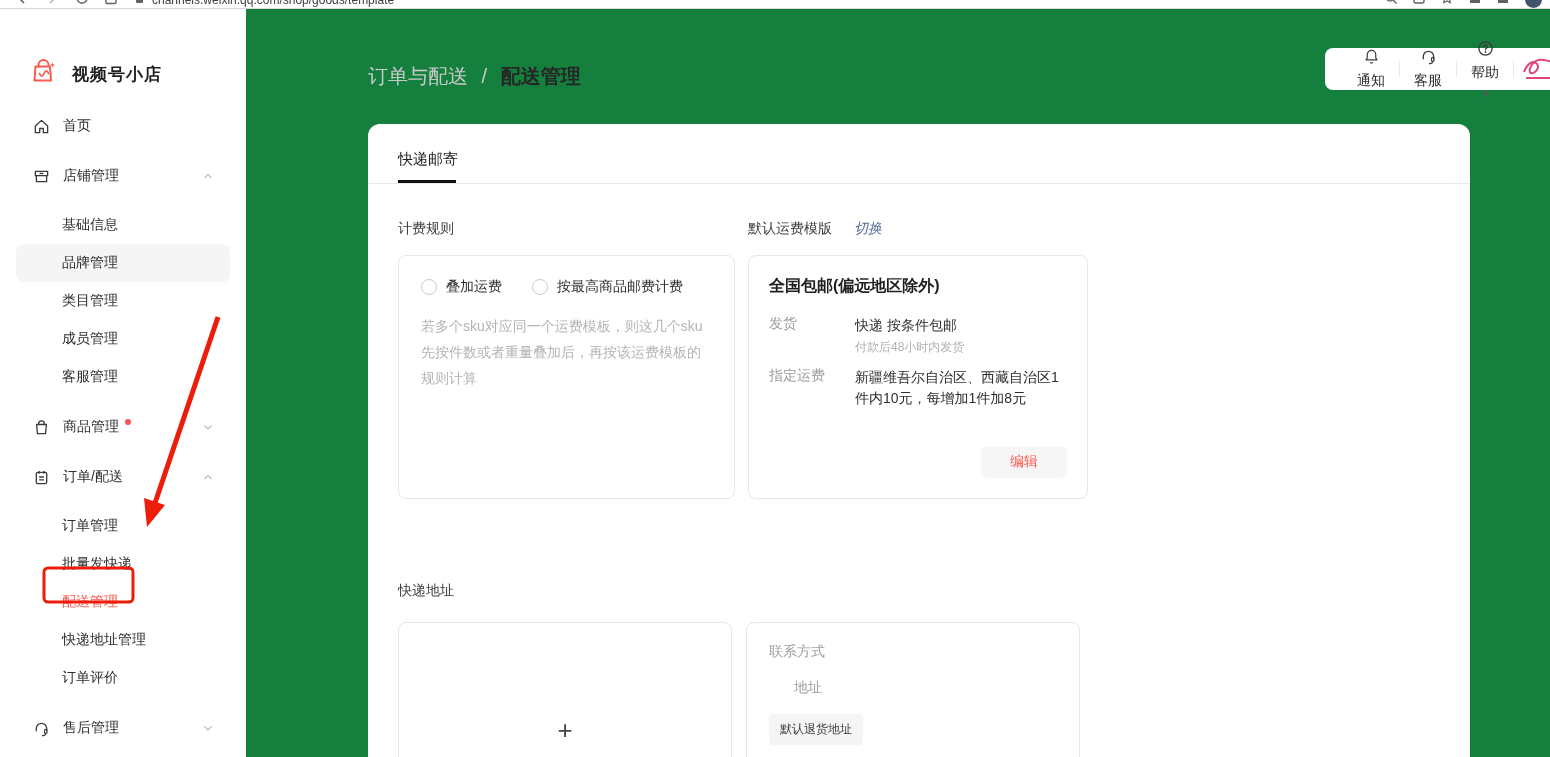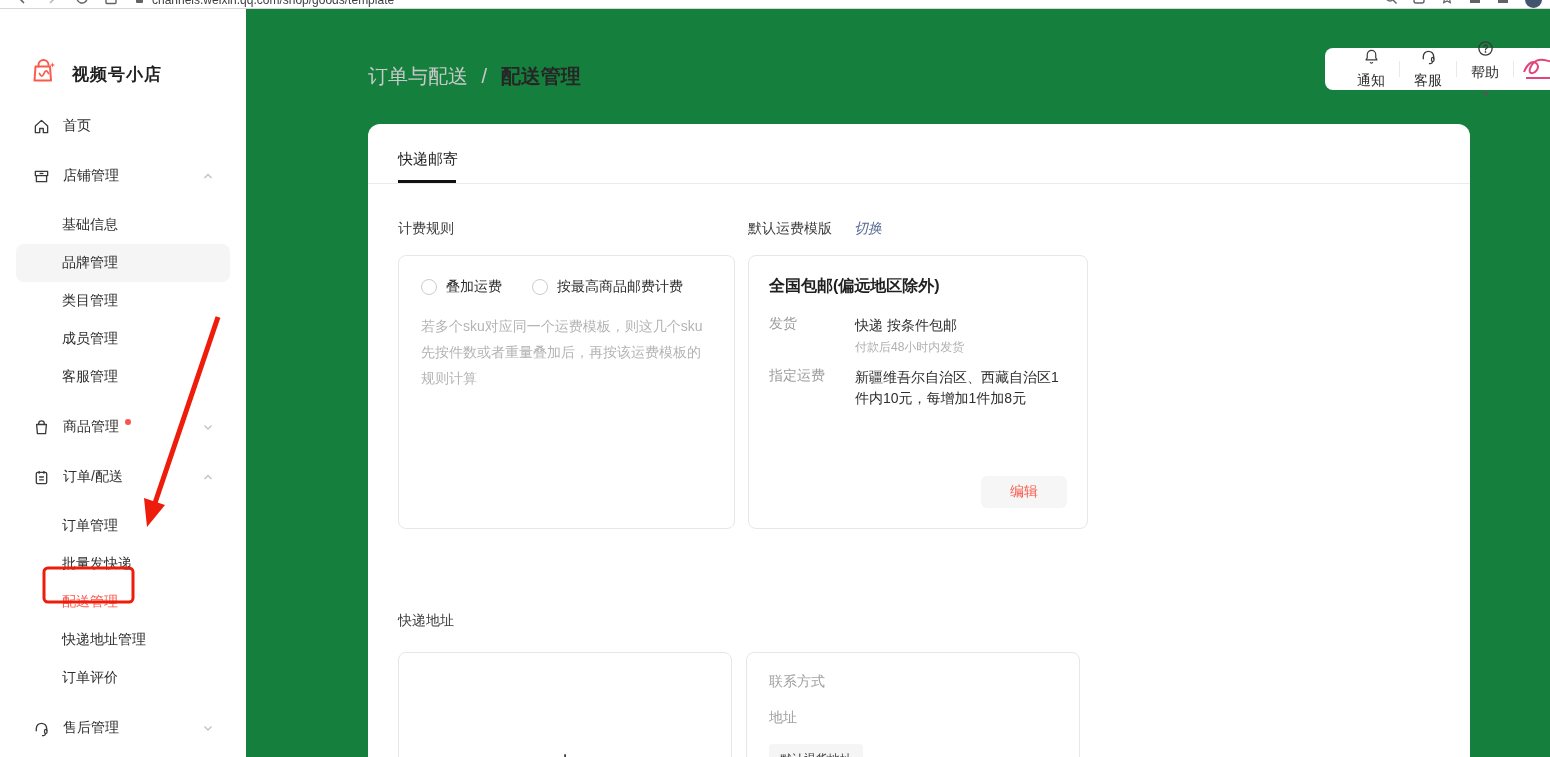--- a/index.html
+++ b/index.html
@@ -54,21 +54,21 @@
   .tab-row { padding:26px 30px 0 30px; }
   .tab { display:inline-block; font-size:15px; color:#1f1f1f; cursor:pointer; }
   .tab-underline { width:58px; height:3px; background:#111; margin-top:11px; }
   .card-divider { height:1px; background:#ebebeb; }
   .card-body { padding:0 30px; }
   .sec-grid { display:grid; grid-template-columns:337px 340px; column-gap:13px; margin-top:36px; }
   .sec-label { font-size:14px; color:#3d3d3d; }
   .sec-label-row { display:flex; align-items:center; gap:22px; }
   .link { color:#576b95; cursor:pointer; font-size:14px;font-style:italic; }
   .box-grid { display:grid; grid-template-columns:337px 340px; column-gap:13px; margin-top:17px; }
-  .box { border:1px solid #e7e7e7; border-radius:8px; height:274px; }
+  .box { border:1px solid #e7e7e7; border-radius:8px; height:244px; }
 
   .billing-box { padding:22px; }
   .radio-row { display:flex; align-items:center; gap:30px; }
   .radio-opt { display:flex; align-items:center; gap:9px; font-size:14px; color:#2e2e2e; cursor:pointer; }
   .radio-circle { width:16px; height:16px; border:1px solid #ccc; border-radius:50%; background:#fff; flex:0 0 16px; }
   .billing-desc { margin-top:17px; font-size:14px; line-height:26px; color:#b4b4b4; }
 
   .tpl-box { padding:20px; display:flex; flex-direction:column; }
   .tpl-title { font-size:16px; font-weight:bold; color:#1f1f1f; }
   .tpl-rows { margin-top:18px; display:flex; flex-direction:column; gap:11px; }
@@ -78,21 +78,21 @@
   .tpl-sub { color:#b0b0b0; font-size:12px; margin-top:3px; }
   .edit-btn { margin-top:auto; align-self:flex-end; background:#f6f6f7; border:none; border-radius:6px;
     padding:7px 29px; font-size:14px; color:#fa5a4d; cursor:pointer; font-family:inherit; }
 
   .addr-label { margin-top:83px; font-size:14px; color:#3d3d3d; }
   .addr-grid { display:grid; grid-template-columns:334px 334px; column-gap:14px; margin-top:22px; }
   .addr-box { border:1px solid #e7e7e7; border-radius:8px; height:220px; position:relative; }
   .add-plus { position:absolute; left:50%; top:92px; transform:translateX(-50%); font-size:26px; font-weight:300; color:#444; cursor:pointer; }
   .addr-info { padding:20px 22px; }
   .addr-line { font-size:14px; color:#a0a0a0; }
-  .addr-line + .addr-line { margin-top:18px; }
+  .addr-line + .addr-line { margin-top:18px;margin-left:25px; }
   .addr-badge { display:inline-block; margin-top:17px; background:#f5f5f6; border-radius:4px; font-size:12px; color:#3a3a3a; padding:7px 11px; }
 
   
   .annotation { position:absolute; top:0; left:0; width:1550px; height:757px; pointer-events:none; z-index:50; }
 </style>
 </head>
 <body>
 
 <div class="page">
 

